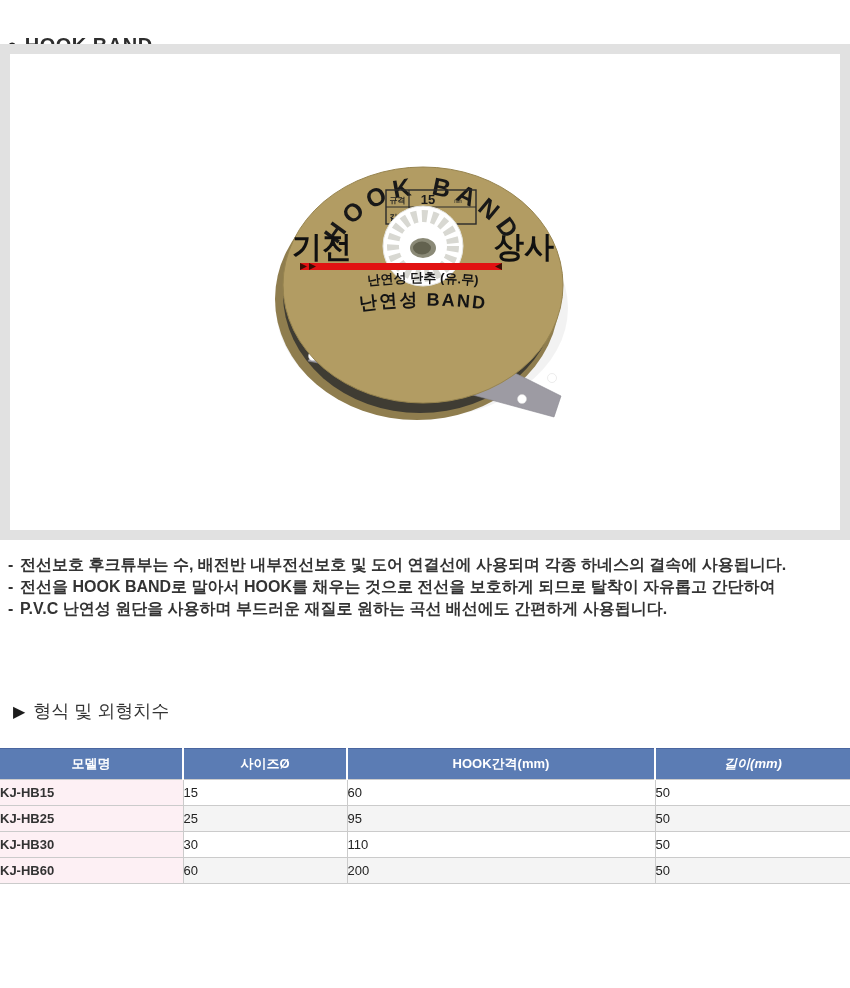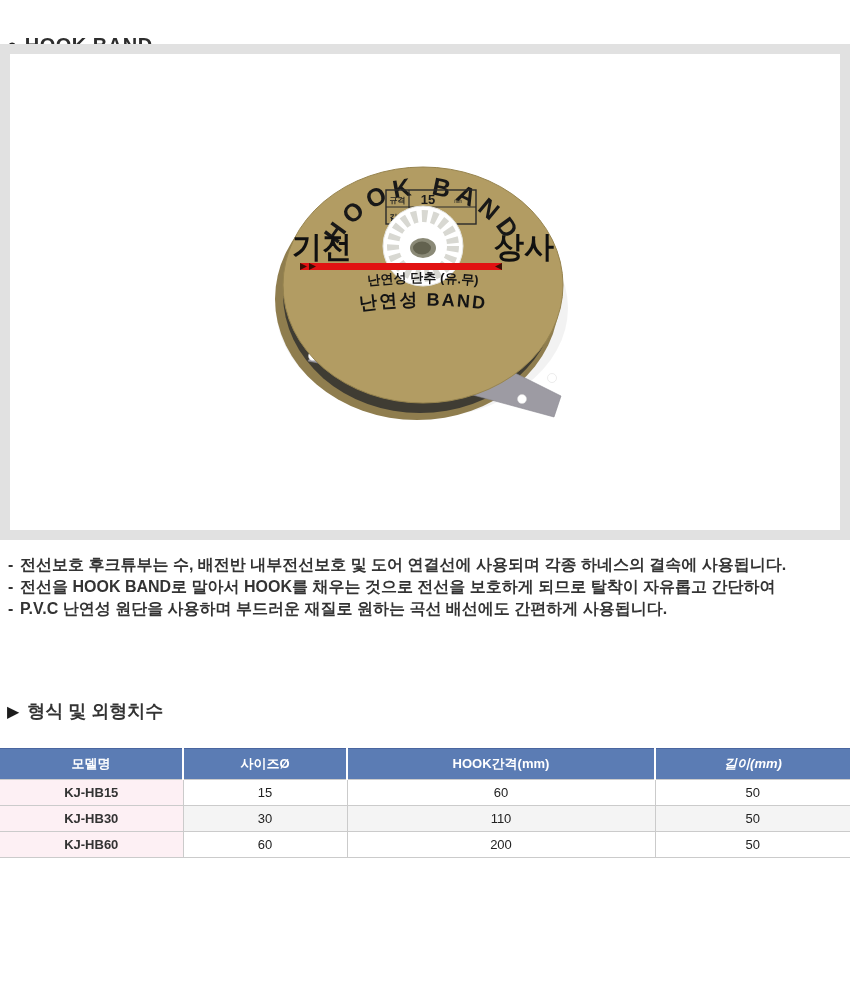--- a/index.html
+++ b/index.html
@@ -18,35 +18,35 @@
     border:10px solid #e1e1e1;background:#ffffff;
   }
   .spool-svg{position:absolute;left:270px;top:160px;}
   .desc{
     position:absolute;top:554px;left:8px;width:842px;
     font-size:16px;font-weight:bold;color:#333;line-height:22px;white-space:nowrap;
   }
   .desc-line{display:flex;}
   .desc-line .dash{width:12px;flex:0 0 12px;}
   .section-title{
-    position:absolute;top:699px;left:7px;font-size:18px;font-weight:bold;color:#333;white-space:nowrap;
+    position:absolute;top:699px;left:13px;font-size:18px;font-weight:normal;color:#333;white-space:nowrap;
   }
   .section-title .marker{color:#1c1c1c;margin-right:8px;font-size:16px;}
   table.spec{
     position:absolute;top:748px;left:0;width:850px;
     border-collapse:collapse;table-layout:fixed;font-size:13px;
     border-top:1px solid #4a66a0;border-bottom:1px solid #ccc;
   }
   table.spec thead th{
     background:#5b7cb4;color:#ffffff;font-weight:bold;height:30px;
     border-right:2px solid #ffffff;border-bottom:1px solid #ccc;padding:0;margin-left:47px;
   }
   table.spec thead th:last-child{border-right:none;font-style:italic;}
   table.spec tbody td{
-    height:25px;text-align:center;vertical-align:middle;color:#222;
+    height:25px;text-align:left;vertical-align:middle;color:#222;
     border:1px solid #cbcbcb;background:#ffffff;padding:0;
   }
   table.spec tbody tr:nth-child(even) td{background:#f4f4f4;}
   table.spec tbody td.model{background:#fdf0f4 !important;font-weight:bold;color:#333;}
   table.spec tbody td:first-child{border-left:none;}
   table.spec tbody td:last-child{border-right:none;}
 </style>
 </head>
 <body>
 
@@ -157,20 +157,26 @@
   </thead>
   <tbody>
   <tr>
     <td class="model">KJ-HB15</td>
     <td>15</td>
     <td>60</td>
     <td>50</td>
   </tr>
 
 
+  <tr>
+    <td class="model">KJ-HB25</td>
+    <td>25</td>
+    <td>95</td>
+    <td>50</td>
+  </tr>
 
   <tr>
     <td class="model">KJ-HB30</td>
     <td>30</td>
     <td>110</td>
     <td>50</td>
   </tr>
 
 
 

